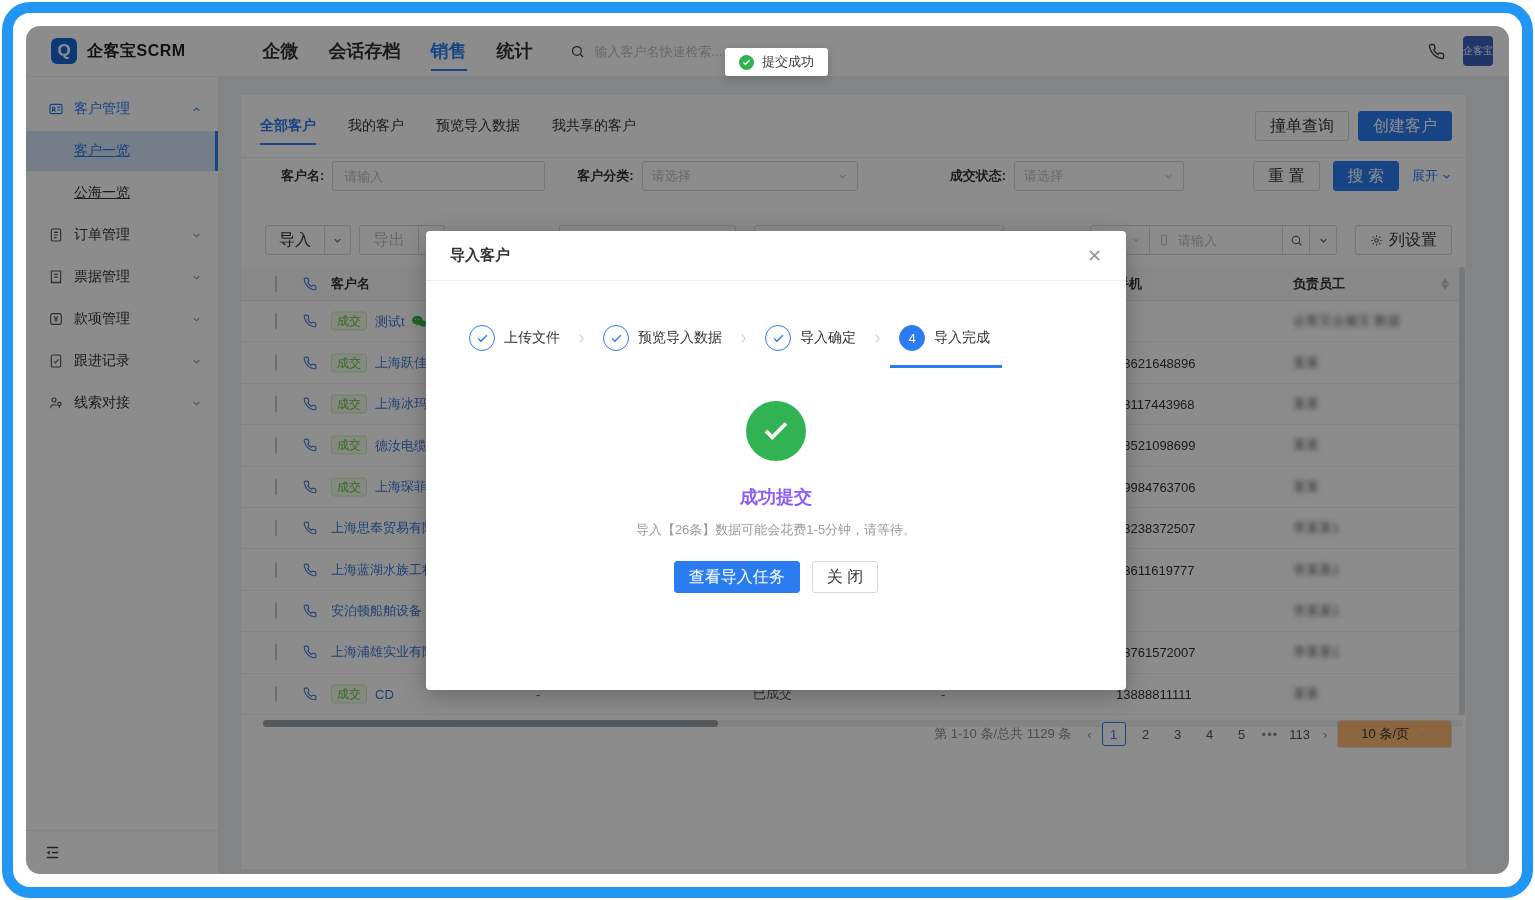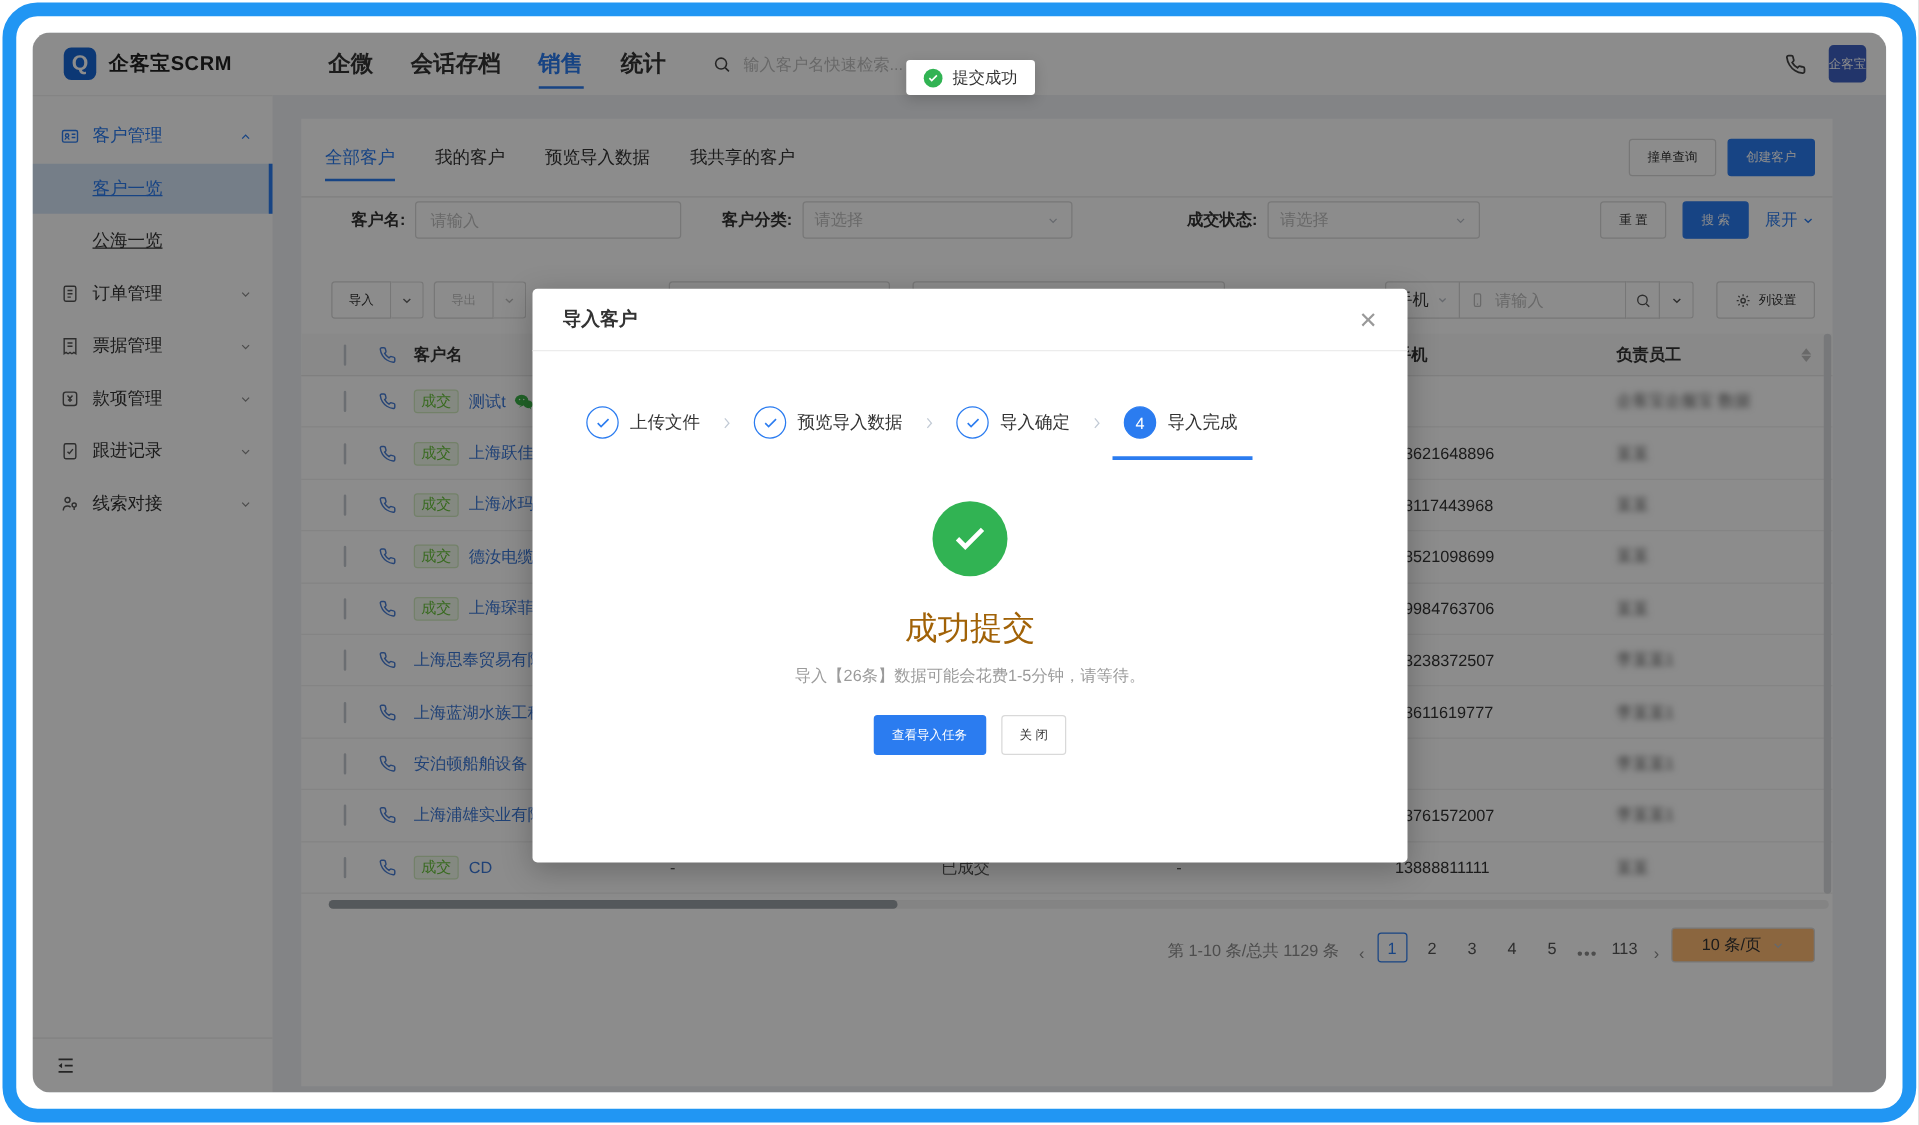--- a/index.html
+++ b/index.html
@@ -39,25 +39,25 @@
   .side-item.parent.active .chev{color:#2b7cf0;}
   .side-item.child{padding-left:48px;margin-bottom:2px;text-decoration:underline;}
   .side-item.child.selected{background:#d6e5f7;color:#2b7cf0;border-right:3px solid #2b7cf0;}
   .side-foot{position:absolute;left:0;right:0;bottom:0;height:44px;border-top:1px solid #ececec;display:flex;align-items:center;padding-left:18px;color:#444;}
 
   
   .card{position:absolute;left:215px;top:69px;width:1225px;height:774px;background:#fff;z-index:1;}
   .tabs-row{position:absolute;left:0;top:0;right:0;height:63px;border-bottom:1px solid #e8e8e8;display:flex;align-items:center;}
   .tabs{display:flex;align-items:center;margin-left:19px;height:100%;}
   .tab{position:relative;height:100%;display:flex;align-items:center;font-size:14px;color:#333;margin-right:32px;cursor:pointer;}
-  .tab.active{color:#2b7cf0;font-weight:normal;}
+  .tab.active{color:#2b7cf0;font-weight:bold;}
   .tab.active::after{content:"";position:absolute;left:0;right:0;bottom:12px;height:2px;background:#2b7cf0;}
   .page-actions{margin-left:auto;display:flex;gap:9px;padding-right:14px;}
 
-  .btn{height:30px;border:1px solid #d9d9d9;background:#fff;border-radius:3px;font-size:10px;color:#333;
+  .btn{height:30px;border:1px solid #d9d9d9;background:#fff;border-radius:3px;font-size:16px;color:#333;
        display:inline-flex;align-items:center;justify-content:center;padding:0 14px;cursor:pointer;white-space:nowrap;}
   .btn.primary{background:#2b7cf0;border-color:#2b7cf0;color:#fff;}
   .btn.disabled{color:#bfbfbf;}
 
   .filter-row{position:absolute;left:0;top:66px;right:14px;height:30px;display:flex;align-items:center;}
   .f-label{font-size:13px;color:#333;font-weight:bold;margin-right:8px;}
   .f-control{height:30px;border:1px solid #d9d9d9;border-radius:3px;display:flex;align-items:center;padding:0 9px;font-size:13px;color:#bfbfbf;background:#fff;}
   .f-control input{border:0;outline:0;width:100%;font-size:13px;background:transparent;}
   .f-control input::placeholder{color:#bfbfbf;}
   .f-control .sel-caret{margin-left:auto;color:#b9bec7;}
@@ -92,21 +92,21 @@
   .cname{color:#3b78d8;display:flex;align-items:center;}
   .owner{filter:blur(2.5px);color:#555;}
   .sorter{display:inline-flex;flex-direction:column;gap:1px;}
   .sorter i{width:0;height:0;border-left:4px solid transparent;border-right:4px solid transparent;}
   .sorter .up{border-bottom:5px solid #bfbfbf;}
   .sorter .dn{border-top:5px solid #bfbfbf;}
   .vscroll{position:absolute;right:1px;top:172px;width:6px;height:448px;background:#d9dbde;border-radius:3px;}
   .hscroll{position:absolute;left:22px;right:3px;top:625px;height:7px;background:#f0f0f0;border-radius:4px;}
   .hthumb{position:absolute;left:0;top:0;height:7px;width:455px;background:#9aa0a6;border-radius:4px;}
 
-  .pager{position:absolute;right:14px;top:645px;height:30px;display:flex;align-items:flex-end;gap:8px;font-size:13px;color:#555;}
+  .pager{position:absolute;right:14px;top:624px;height:30px;display:flex;align-items:center;gap:8px;font-size:13px;color:#555;}
   .pg-summary{color:#8c8c8c;margin-right:6px;}
   .pg-arrow{color:#8c8c8c;padding:0 2px;cursor:pointer;}
   .pg-item{min-width:24px;height:24px;display:flex;align-items:center;justify-content:center;border-radius:3px;cursor:pointer;padding:0 3px;}
   .pg-item.active{border:1px solid #2b7cf0;color:#2b7cf0;background:#fff;}
   .pg-ellipsis{color:#8c8c8c;letter-spacing:1px;}
   .pg-size{height:28px;border:1px solid #d9d9d9;border-radius:3px;background:#fdba74;display:flex;align-items:center;gap:8px;padding:0 23px;color:#333;cursor:pointer;}
   .pg-size .sel-caret{color:#b9bec7;}
 
   
   .mask{position:absolute;inset:0;background:rgba(0,0,0,0.45);z-index:40;}
@@ -121,21 +121,21 @@
   .modal-close{margin-left:auto;color:#999;font-size:18px;cursor:pointer;line-height:1;}
   .steps{display:flex;align-items:center;gap:15px;padding:44px 0 0 43px;}
   .step{position:relative;display:flex;align-items:center;gap:9px;}
   .step-circle{width:26px;height:26px;border-radius:50%;border:1px solid #2b7cf0;display:flex;align-items:center;justify-content:center;color:#2b7cf0;background:#fff;}
   .step.active .step-circle{background:#2b7cf0;color:#fff;border-color:#2b7cf0;font-size:13px;}
   .step-label{font-size:14px;color:#333;}
   .step.active::after{content:"";position:absolute;left:-9px;right:-12px;bottom:-17px;height:3px;background:#2b7cf0;}
   .step-sep{color:#c3cbd6;}
   .modal-body{display:flex;flex-direction:column;align-items:center;}
   .big-check{width:60px;height:60px;border-radius:50%;background:#31b353;display:flex;align-items:center;justify-content:center;color:#fff;margin-top:50px;}
-  .succ-title{font-size:26px;color:#a16207;margin-top:24px;}
+  .succ-title{font-size:18px;color:#8b5cf6;margin-top:24px;font-weight:bold;}
   .succ-desc{font-size:13px;color:#9b9b9b;margin-top:12px;}
   .modal-btns{display:flex;gap:12px;margin-top:22px;}
   .modal-btns .btn{height:32px;}
 </style>
 </head>
 <body>
 
 <div class="frame">
   <div class="app">
 

